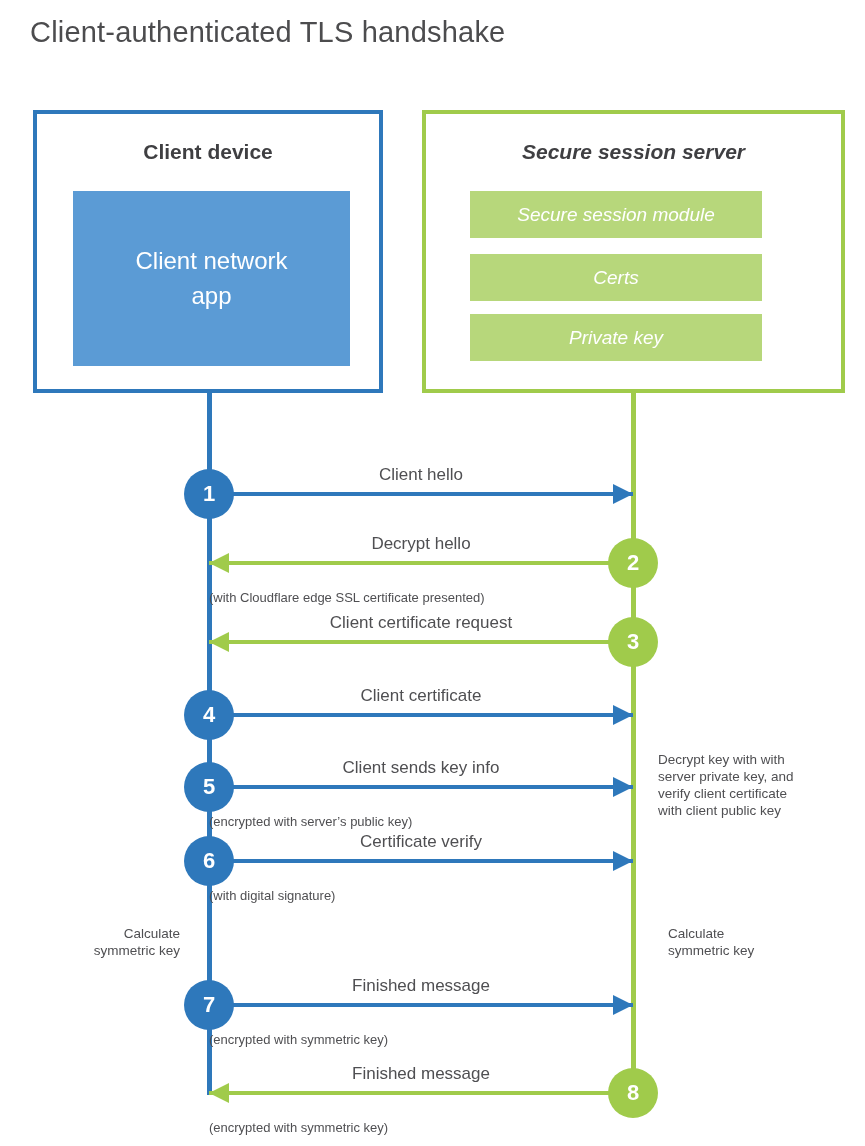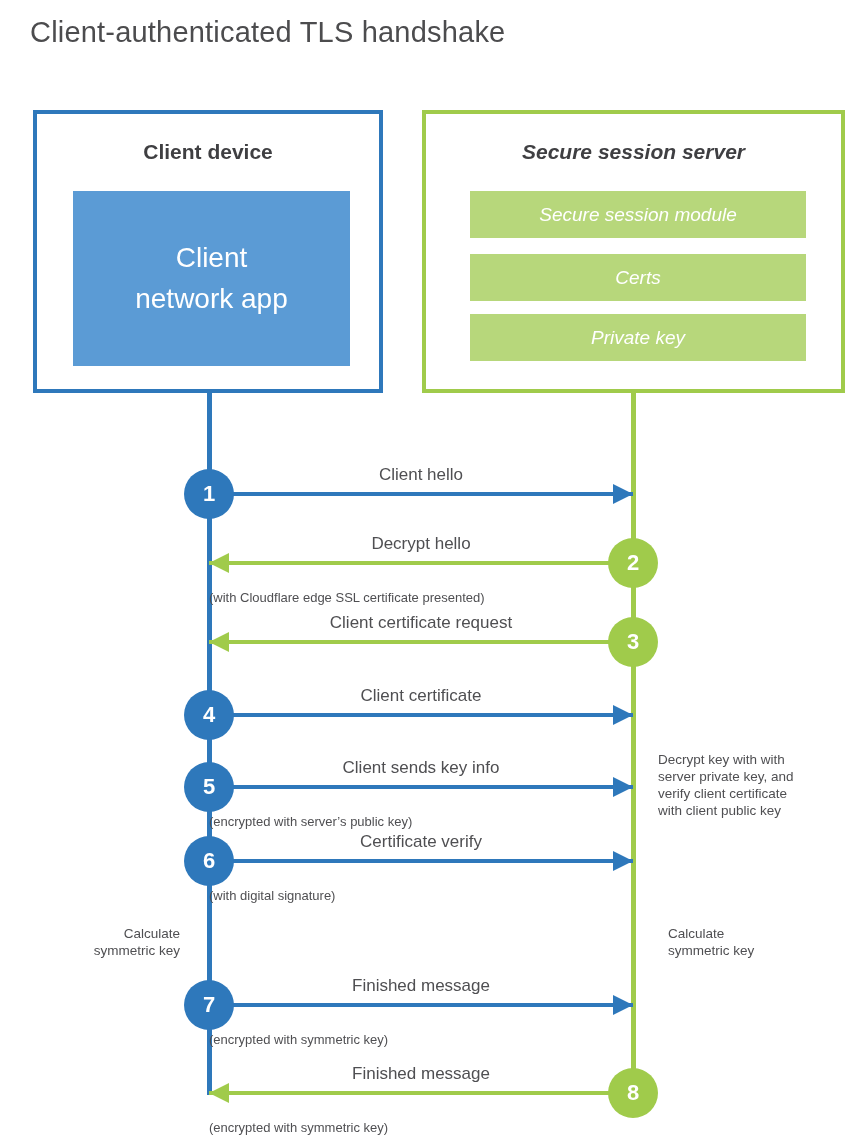--- a/index.html
+++ b/index.html
@@ -23,26 +23,26 @@
   
   .actor-box{position:absolute;top:110px;height:283px;background:#fff;}
   .client-box{left:33px;width:350px;border:4px solid var(--blue);padding-left:32px;}
   .server-box{left:422px;width:423px;border:4px solid var(--green);font-style:italic;}
   .actor-heading{
     position:absolute;top:26px;left:0;width:100%;text-align:center;
     font-size:21px;font-weight:700;color:var(--heading);
   }
   .client-app{
     position:absolute;left:36px;top:77px;width:277px;height:175px;
-    background:var(--blue-fill);color:#fff;font-size:28px;
+    background:var(--blue-fill);color:#fff;font-size:24px;
     display:flex;align-items:center;justify-content:center;text-align:center;
   }
   .client-app span{display:block;max-width:165px;line-height:1.45;}
   .server-bar{
-    position:absolute;left:44px;width:336px;height:47px;
+    position:absolute;left:44px;width:292px;height:47px;
     background:var(--green-fill);color:#fff;font-size:19px;
     display:flex;align-items:center;justify-content:center;
   }
   .bar-1{top:77px;} .bar-2{top:140px;} .bar-3{top:200px;}
   
   .lifeline{position:absolute;top:393px;width:5px;height:702px;}
   .client-line{left:206.5px;background:var(--blue);}
   .server-line{left:630.5px;background:var(--green);}
   
   .step{position:absolute;left:0;width:865px;height:0;}

